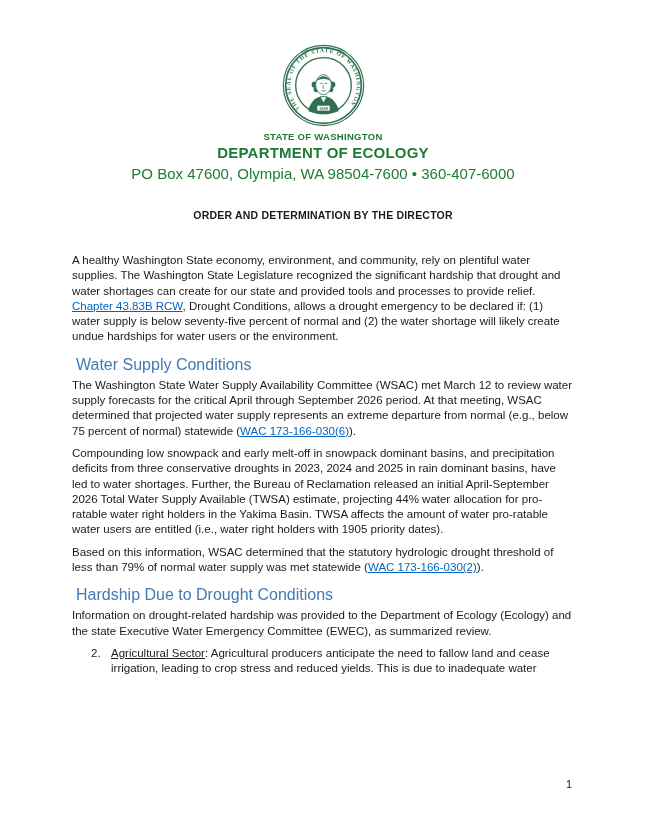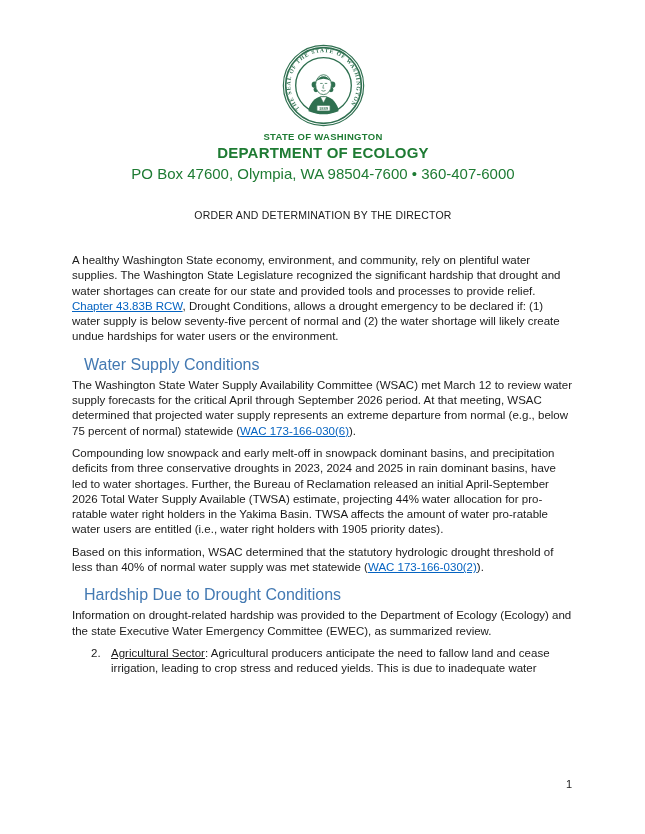--- a/index.html
+++ b/index.html
@@ -19,28 +19,28 @@
   .state-line {
     color:#1e7b33; font-weight:700; font-size:9.5px;
     margin-top:4px; letter-spacing:0.3px;
   }
   .dept-line {
     color:#1e7b33; font-weight:700; font-size:15px;
     margin-top:2px; letter-spacing:0.2px;
   }
   .addr-line { color:#1e7b33; font-size:15px; margin-top:4px; }
   .doc-title {
-    text-align:center; font-weight:400; font-size:10.5px;
+    text-align:center; font-weight:700; font-size:10.5px;
     margin-top:27px; letter-spacing:0.2px; color:#1a1a1a;
   }
   .body-text { margin-top:32px; font-size:11.5px; line-height:15.3px; }
   .body-text p { margin:0 0 7px 0; }
   .section-heading {
     font-size:16px; font-weight:400; color:#4379b2;
-    margin:10px 0 3px 12px; line-height:20px;
+    margin:10px 0 3px 4px; line-height:20px;
   }
   a.doc-link { color:#0563c1; text-decoration:underline; cursor:pointer; }
   .italic { }
   .list-item { display:flex; margin-top:7px; }
   .li-num { width:20px; margin-left:19px; flex:0 0 auto; }
   .li-body { flex:1; }
   .li-label { text-decoration:underline; }
   .page-number {
     position:absolute; right:73px; bottom:44px;
     font-size:11px; color:#1a1a1a;
@@ -93,21 +93,21 @@
       <p><span>A healthy Washington State economy, environment, and community, rely on plentiful water supplies. The Washington State Legislature recognized the significant hardship that drought and water shortages can create for our state and provided tools and processes to provide relief. </span><a class="doc-link">Chapter 43.83B RCW</a><span>, </span><span class="italic">Drought Conditions</span><span>, allows a drought emergency to be declared if: (1) water supply is below seventy-five percent of normal and (2) the water shortage will likely create undue hardships for water users or the environment.</span></p>
 
 
       <div class="section-heading">Water Supply Conditions</div>
 
       <p><span>The Washington State Water Supply Availability Committee (WSAC) met March 12 to review water supply forecasts for the critical April through September 2026 period. At that meeting, WSAC determined that projected water supply represents an extreme departure from normal (e.g., below 75 percent of normal) statewide (</span><a class="doc-link">WAC 173-166-030(6)</a><span>).</span></p>
 
       <p>Compounding low snowpack and early melt-off in snowpack dominant basins, and precipitation deficits from three conservative droughts in 2023, 2024 and 2025 in rain dominant basins, have led to water shortages. Further, the Bureau of Reclamation released an initial April-September 2026 Total Water Supply Available (TWSA) estimate, projecting 44% water allocation for pro-ratable water right holders in the Yakima Basin. TWSA affects the amount of water pro-ratable water users are entitled (i.e., water right holders with 1905 priority dates).</p>
 
 
-      <p><span>Based on this information, WSAC determined that the statutory hydrologic drought threshold of less than 40% of normal water supply was met statewide (</span><a class="doc-link">WAC 173-166-030(2)</a><span>).</span></p>
+      <p><span>Based on this information, WSAC determined that the statutory hydrologic drought threshold of less than 79% of normal water supply was met statewide (</span><a class="doc-link">WAC 173-166-030(2)</a><span>).</span></p>
 
       <div class="section-heading">Hardship Due to Drought Conditions</div>
 
       <p>Information on drought-related hardship was provided to the Department of Ecology (Ecology) and the state Executive Water Emergency Committee (EWEC), as summarized review.</p>
 
       <div class="list-item">
         <div class="li-num">2.</div>
         <div class="li-body"><span class="li-label">Agricultural Sector</span><span>: Agricultural producers anticipate the need to fallow land and cease irrigation, leading to crop stress and reduced yields. This is due to inadequate water</span></div>
       </div>
 

